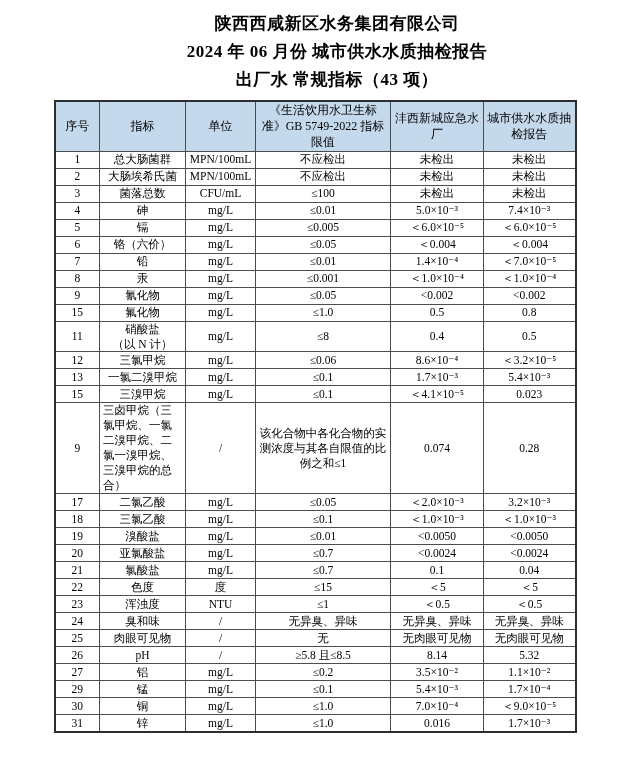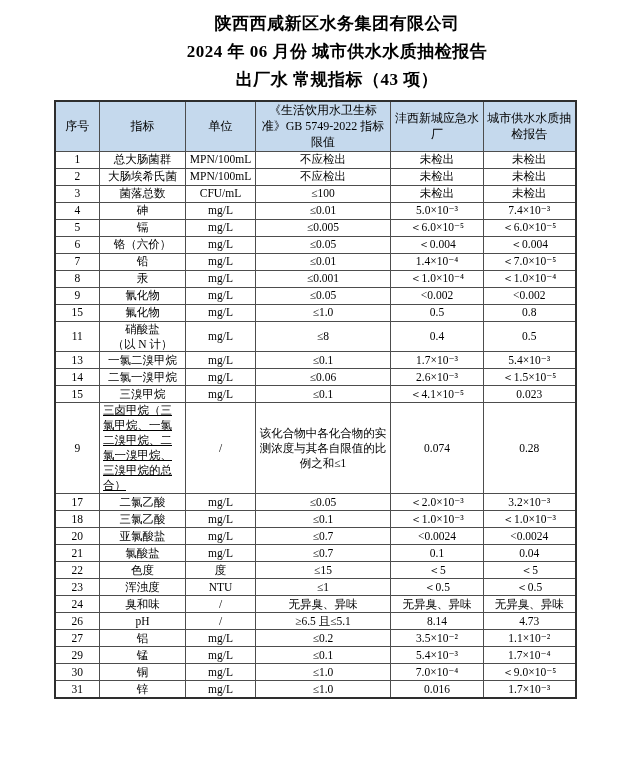--- a/index.html
+++ b/index.html
@@ -147,66 +147,74 @@
         <tr>
           <td>11</td>
           <td>硝酸盐
 （以 N 计）</td>
           <td>mg/L</td>
           <td>≤8</td>
           <td>0.4</td>
           <td>0.5</td>
         </tr>
         <tr>
+          <td>12</td>
+          <td>三氯甲烷</td>
+          <td>mg/L</td>
+          <td>≤0.06</td>
+          <td>8.6×10⁻⁴</td>
+          <td>＜3.2×10⁻⁵</td>
+        </tr>
+        <tr>
           <td>13</td>
           <td>一氯二溴甲烷</td>
           <td>mg/L</td>
           <td>≤0.1</td>
           <td>1.7×10⁻³</td>
           <td>5.4×10⁻³</td>
         </tr>
         <tr>
-          <td>14</td>
-          <td>二氯一溴甲烷</td>
-          <td>mg/L</td>
-          <td>≤0.06</td>
-          <td>2.6×10⁻³</td>
-          <td>＜1.5×10⁻⁵</td>
-        </tr>
-        <tr>
           <td>15</td>
           <td>三溴甲烷</td>
           <td>mg/L</td>
           <td>≤0.1</td>
           <td>＜4.1×10⁻⁵</td>
           <td>0.023</td>
         </tr>
         <tr>
           <td>9</td>
-          <td style="text-align: left; text-decoration: underline;">三卤甲烷（三氯甲烷、一氯二溴甲烷、二氯一溴甲烷、三溴甲烷的总合）</td>
+          <td style="text-align: left;">三卤甲烷（三氯甲烷、一氯二溴甲烷、二氯一溴甲烷、三溴甲烷的总合）</td>
           <td>/</td>
           <td>该化合物中各化合物的实测浓度与其各自限值的比例之和≤1</td>
           <td>0.074</td>
           <td>0.28</td>
         </tr>
         <tr>
           <td>17</td>
           <td>二氯乙酸</td>
           <td>mg/L</td>
           <td>≤0.05</td>
           <td>＜2.0×10⁻³</td>
           <td>3.2×10⁻³</td>
         </tr>
         <tr>
           <td>18</td>
           <td>三氯乙酸</td>
           <td>mg/L</td>
           <td>≤0.1</td>
           <td>＜1.0×10⁻³</td>
           <td>＜1.0×10⁻³</td>
+        </tr>
+        <tr>
+          <td>19</td>
+          <td>溴酸盐</td>
+          <td>mg/L</td>
+          <td>≤0.01</td>
+          <td>&lt;0.0050</td>
+          <td>&lt;0.0050</td>
         </tr>
         <tr>
           <td>20</td>
           <td>亚氯酸盐</td>
           <td>mg/L</td>
           <td>≤0.7</td>
           <td>&lt;0.0024</td>
           <td>&lt;0.0024</td>
         </tr>
         <tr>
@@ -235,26 +243,34 @@
         </tr>
         <tr>
           <td>24</td>
           <td>臭和味</td>
           <td>/</td>
           <td>无异臭、异味</td>
           <td>无异臭、异味</td>
           <td>无异臭、异味</td>
         </tr>
         <tr>
+          <td>25</td>
+          <td>肉眼可见物</td>
+          <td>/</td>
+          <td>无</td>
+          <td>无肉眼可见物</td>
+          <td>无肉眼可见物</td>
+        </tr>
+        <tr>
           <td>26</td>
           <td>pH</td>
           <td>/</td>
-          <td>≥6.5 且≤5.1</td>
+          <td>≥5.8 且≤8.5</td>
           <td>8.14</td>
-          <td>4.73</td>
+          <td>5.32</td>
         </tr>
         <tr>
           <td>27</td>
           <td>铝</td>
           <td>mg/L</td>
           <td>≤0.2</td>
           <td>3.5×10⁻²</td>
           <td>1.1×10⁻²</td>
         </tr>
         <tr>

